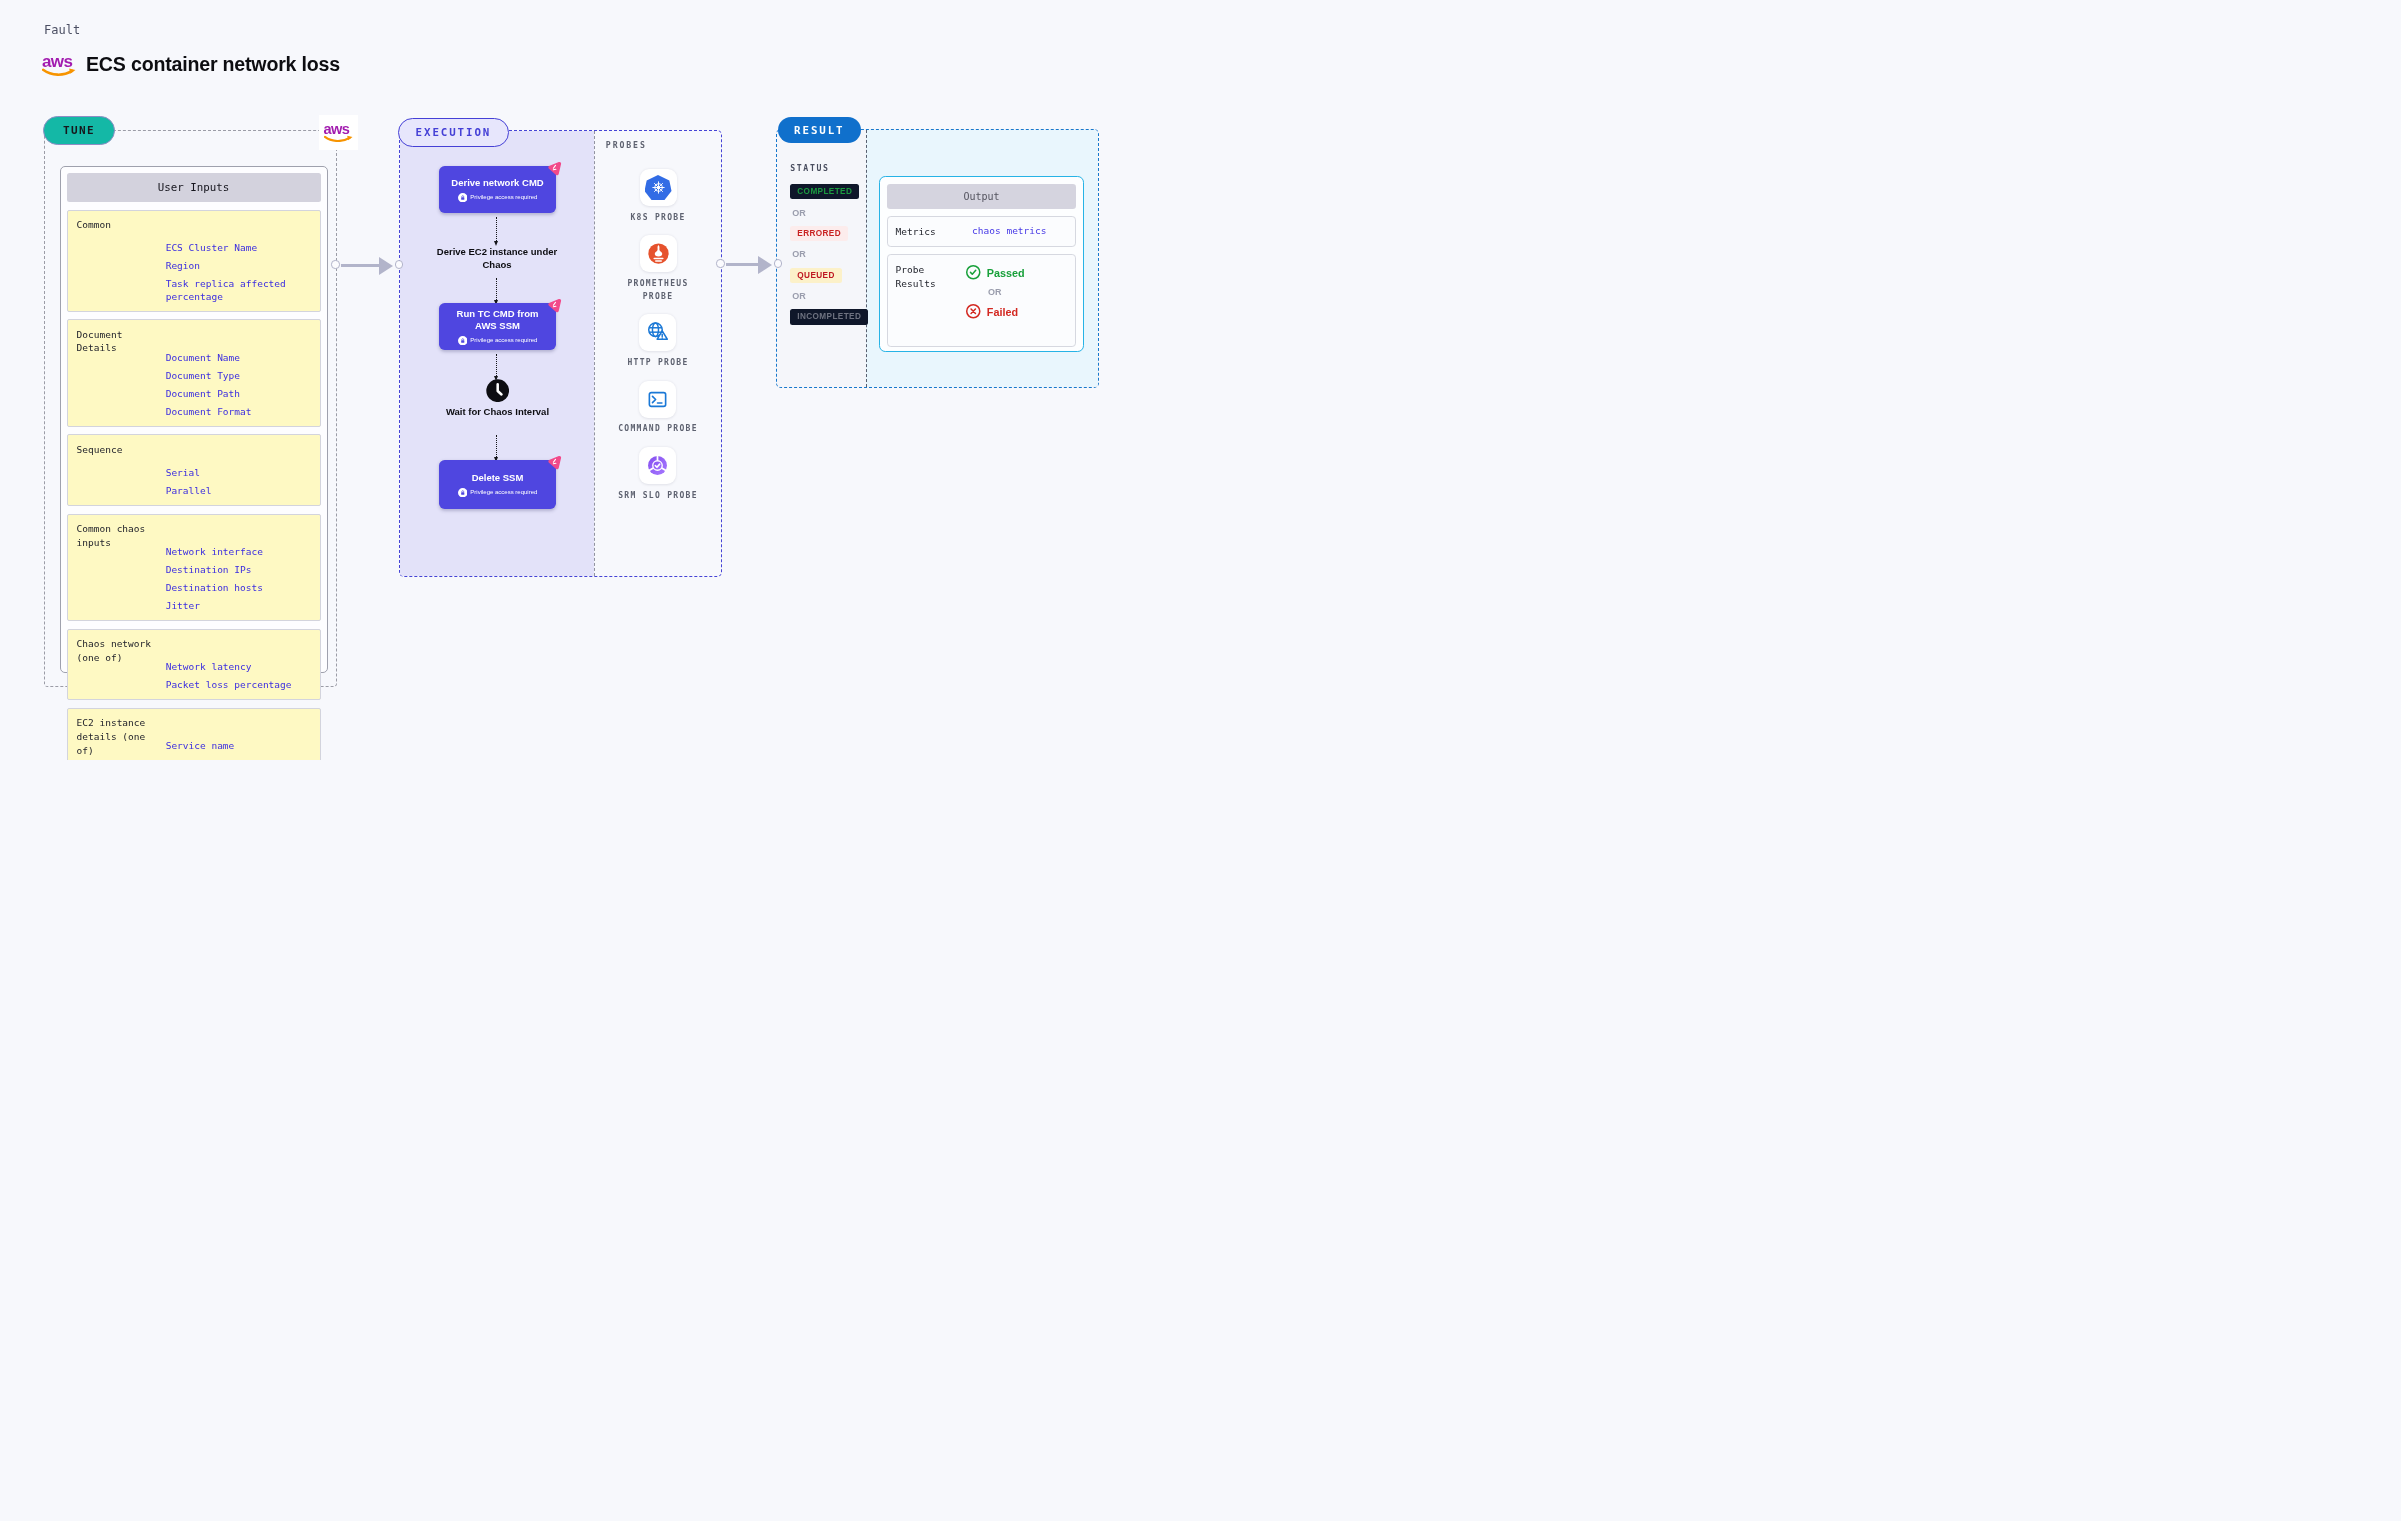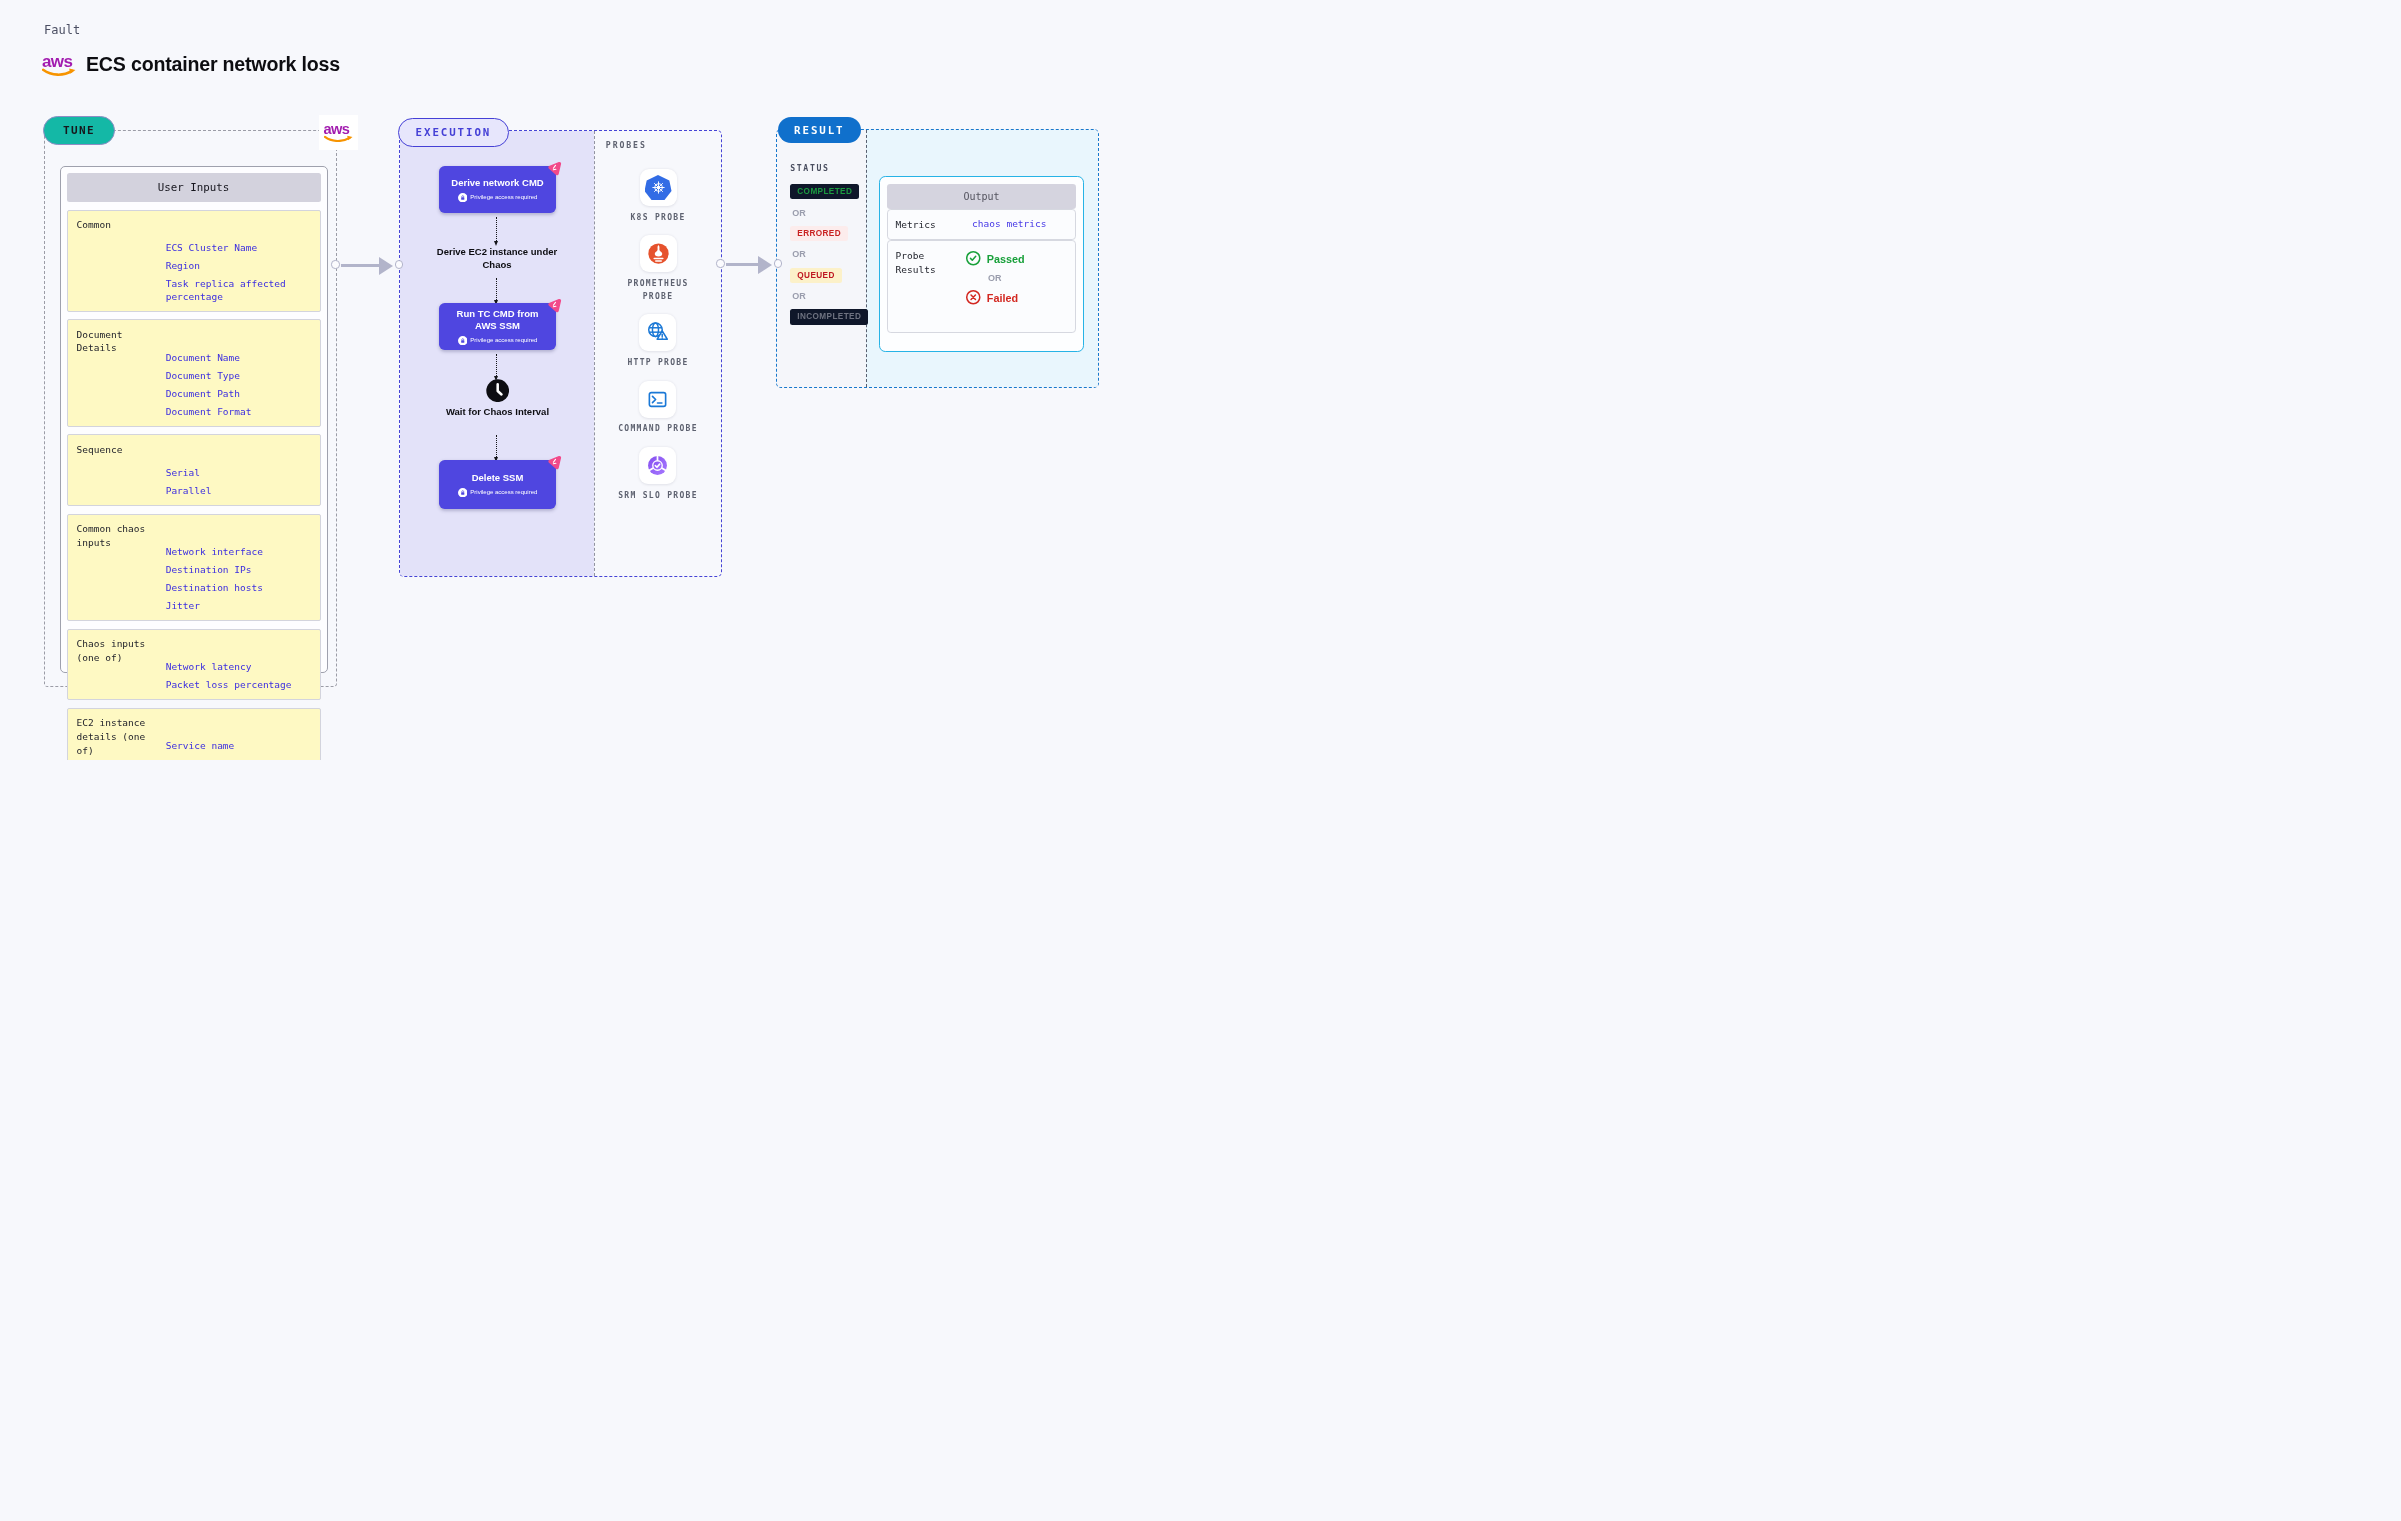--- a/index.html
+++ b/index.html
@@ -94,21 +94,21 @@
                 font-weight:700;font-size:8.2px;letter-spacing:1.6px;color:#4a4e5f;}
   .status-col{position:absolute;left:13.3px;top:54px;display:flex;flex-direction:column;
               align-items:flex-start;gap:8.2px;z-index:2;}
   .badge{font-weight:700;font-size:8.2px;letter-spacing:0.4px;padding:3.2px 7px;border-radius:2.5px;}
   .or-label{font-weight:700;font-size:9px;color:#9a9dad;padding-left:1.9px;}
 
   .output-box{position:absolute;left:102px;top:46px;width:205px;height:176px;background:#fdfeff;
               border:1.9px solid #27b3e6;border-radius:6.3px;padding:7px;box-sizing:border-box;z-index:2;}
   .output-header{background:#d5d4df;border-radius:3.2px;height:25px;display:flex;align-items:center;
                  justify-content:center;font-family:"DejaVu Sans Mono",monospace;font-size:10px;color:#54545f;}
-  .out-row{border:0.6px solid #d6d8e0;border-radius:3.8px;background:#fbfcfe;
+  .out-row{border:0.6px solid #d6d8e0;border-radius:3.8px;background:#fbfcfe;margin-top:7px;
            display:flex;align-items:flex-start;padding:7.6px;box-sizing:border-box;}
   .out-label{font-family:"DejaVu Sans Mono",monospace;font-size:9.5px;color:#23252e;
              width:60px;line-height:1.5;flex-shrink:0;}
   .out-link{font-family:"DejaVu Sans Mono",monospace;font-size:9.5px;color:#4638e6;
             margin-left:16.5px;margin-top:0.6px;cursor:pointer;}
   .pr-results{display:flex;flex-direction:column;gap:6.3px;margin-left:9px;margin-top:1.3px;}
   .pr-line{display:flex;align-items:center;gap:5.7px;}
   .pr-passed{font-weight:700;font-size:10.8px;color:#18a03a;}
   .pr-failed{font-weight:700;font-size:10.8px;color:#d32821;}
   .pr-or{font-weight:700;font-size:9px;color:#9a9dad;padding-left:23.4px;}
@@ -176,21 +176,21 @@
         <div class="row-label">Common chaos inputs</div>
         <div class="row-links">
           <span class="tlink">Network interface</span>
           <span class="tlink">Destination IPs</span>
           <span class="tlink">Destination hosts</span>
           <span class="tlink">Jitter</span>
         </div>
       </div>
 
       <div class="ui-row">
-        <div class="row-label">Chaos inputs (one of)</div>
+        <div class="row-label">Chaos network (one of)</div>
         <div class="row-links">
           <span class="tlink">Network latency</span>
           <span class="tlink">Packet loss percentage</span>
         </div>
       </div>
 
       <div class="ui-row">
         <div class="row-label">EC2 instance details (one of)</div>
         <div class="row-links">
           <span class="tlink">Service name</span>

